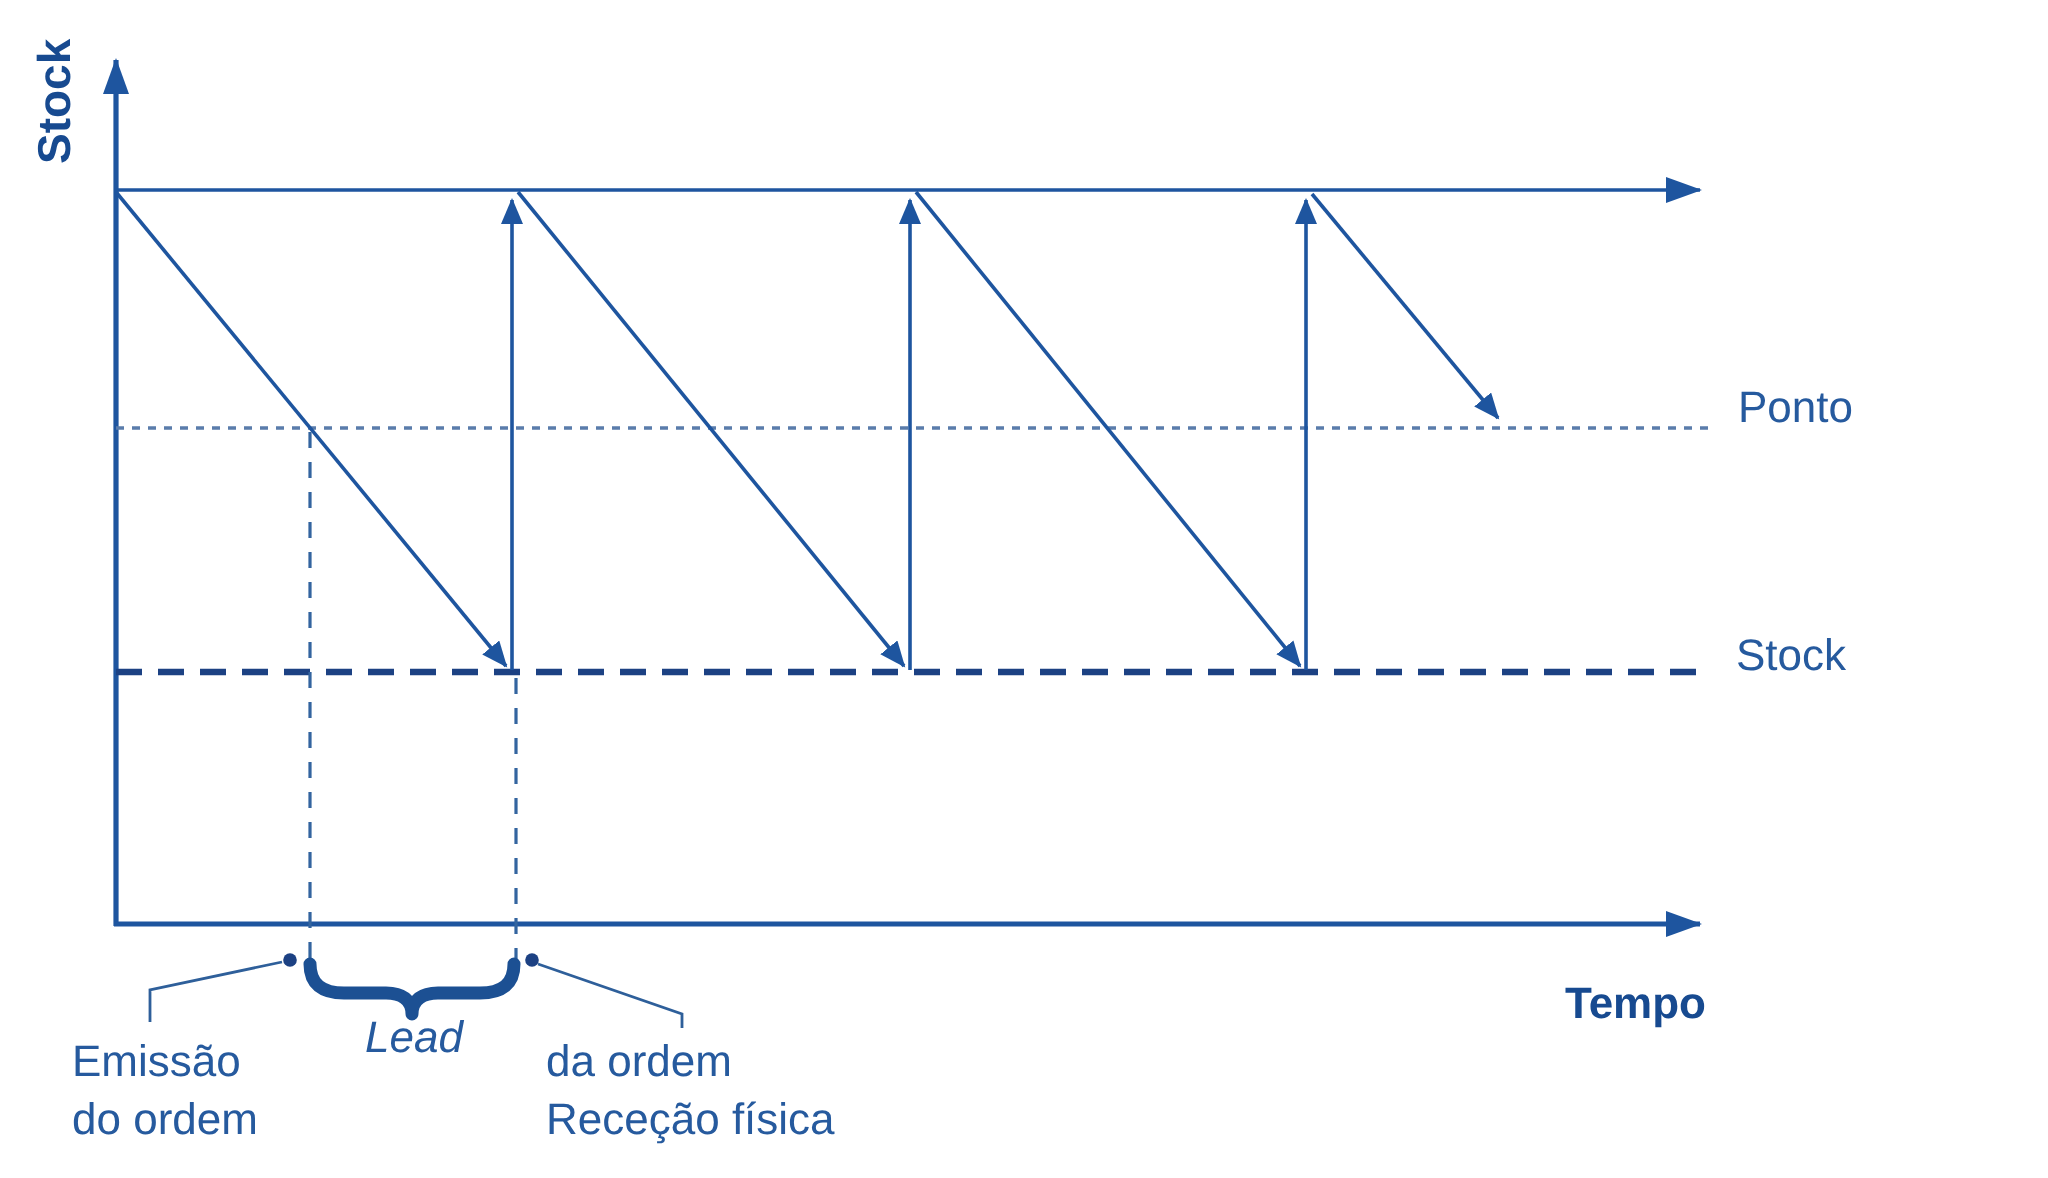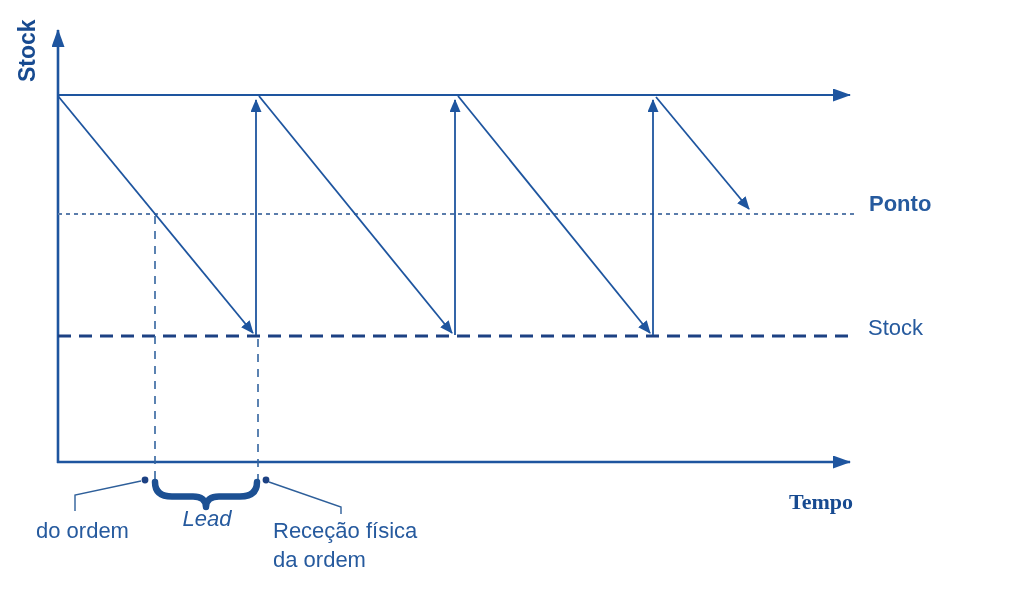--- a/index.html
+++ b/index.html
@@ -63,23 +63,22 @@
     font-weight:bold;
     font-size:23px;
     line-height:24px;
     text-align:center;
   }
   .x-axis-label{
     left:700px;top:486px;
     width:153px;
     text-align:right;
     font-size:22px;
-    font-family:Liberation Serif, serif;
   }
-  .reorder-label{left:869px;top:188px;font-weight:bold;}
+  .reorder-label{left:869px;top:188px;}
   .safety-label{left:868px;top:312px;}
   .order-issue-label{left:36px;top:516px;line-height:29px;}
   .lead-time-label{left:157px;top:504px;width:100px;text-align:center;line-height:29px;}
   .order-reception-label{left:273px;top:516px;line-height:29px;}
 </style>
 </head>
 <body>
 
 <div class="canvas">
 
@@ -128,25 +127,26 @@
 
   <div class="label reorder-label">
     <span class="line">Ponto</span>
   </div>
 
   <div class="label safety-label">
     <span class="line">Stock</span>
   </div>
 
   <div class="label order-issue-label">
+    <span class="line">Emissão</span>
     <span class="line">do ordem</span>
   </div>
 
   <div class="label italic lead-time-label">
     <span class="line">Lead</span>
   </div>
 
   <div class="label order-reception-label">
+    <span class="line">da ordem</span>
     <span class="line">Receção física</span>
-    <span class="line">da ordem</span>
   </div>
 
 </div>
 
 </body></html>

